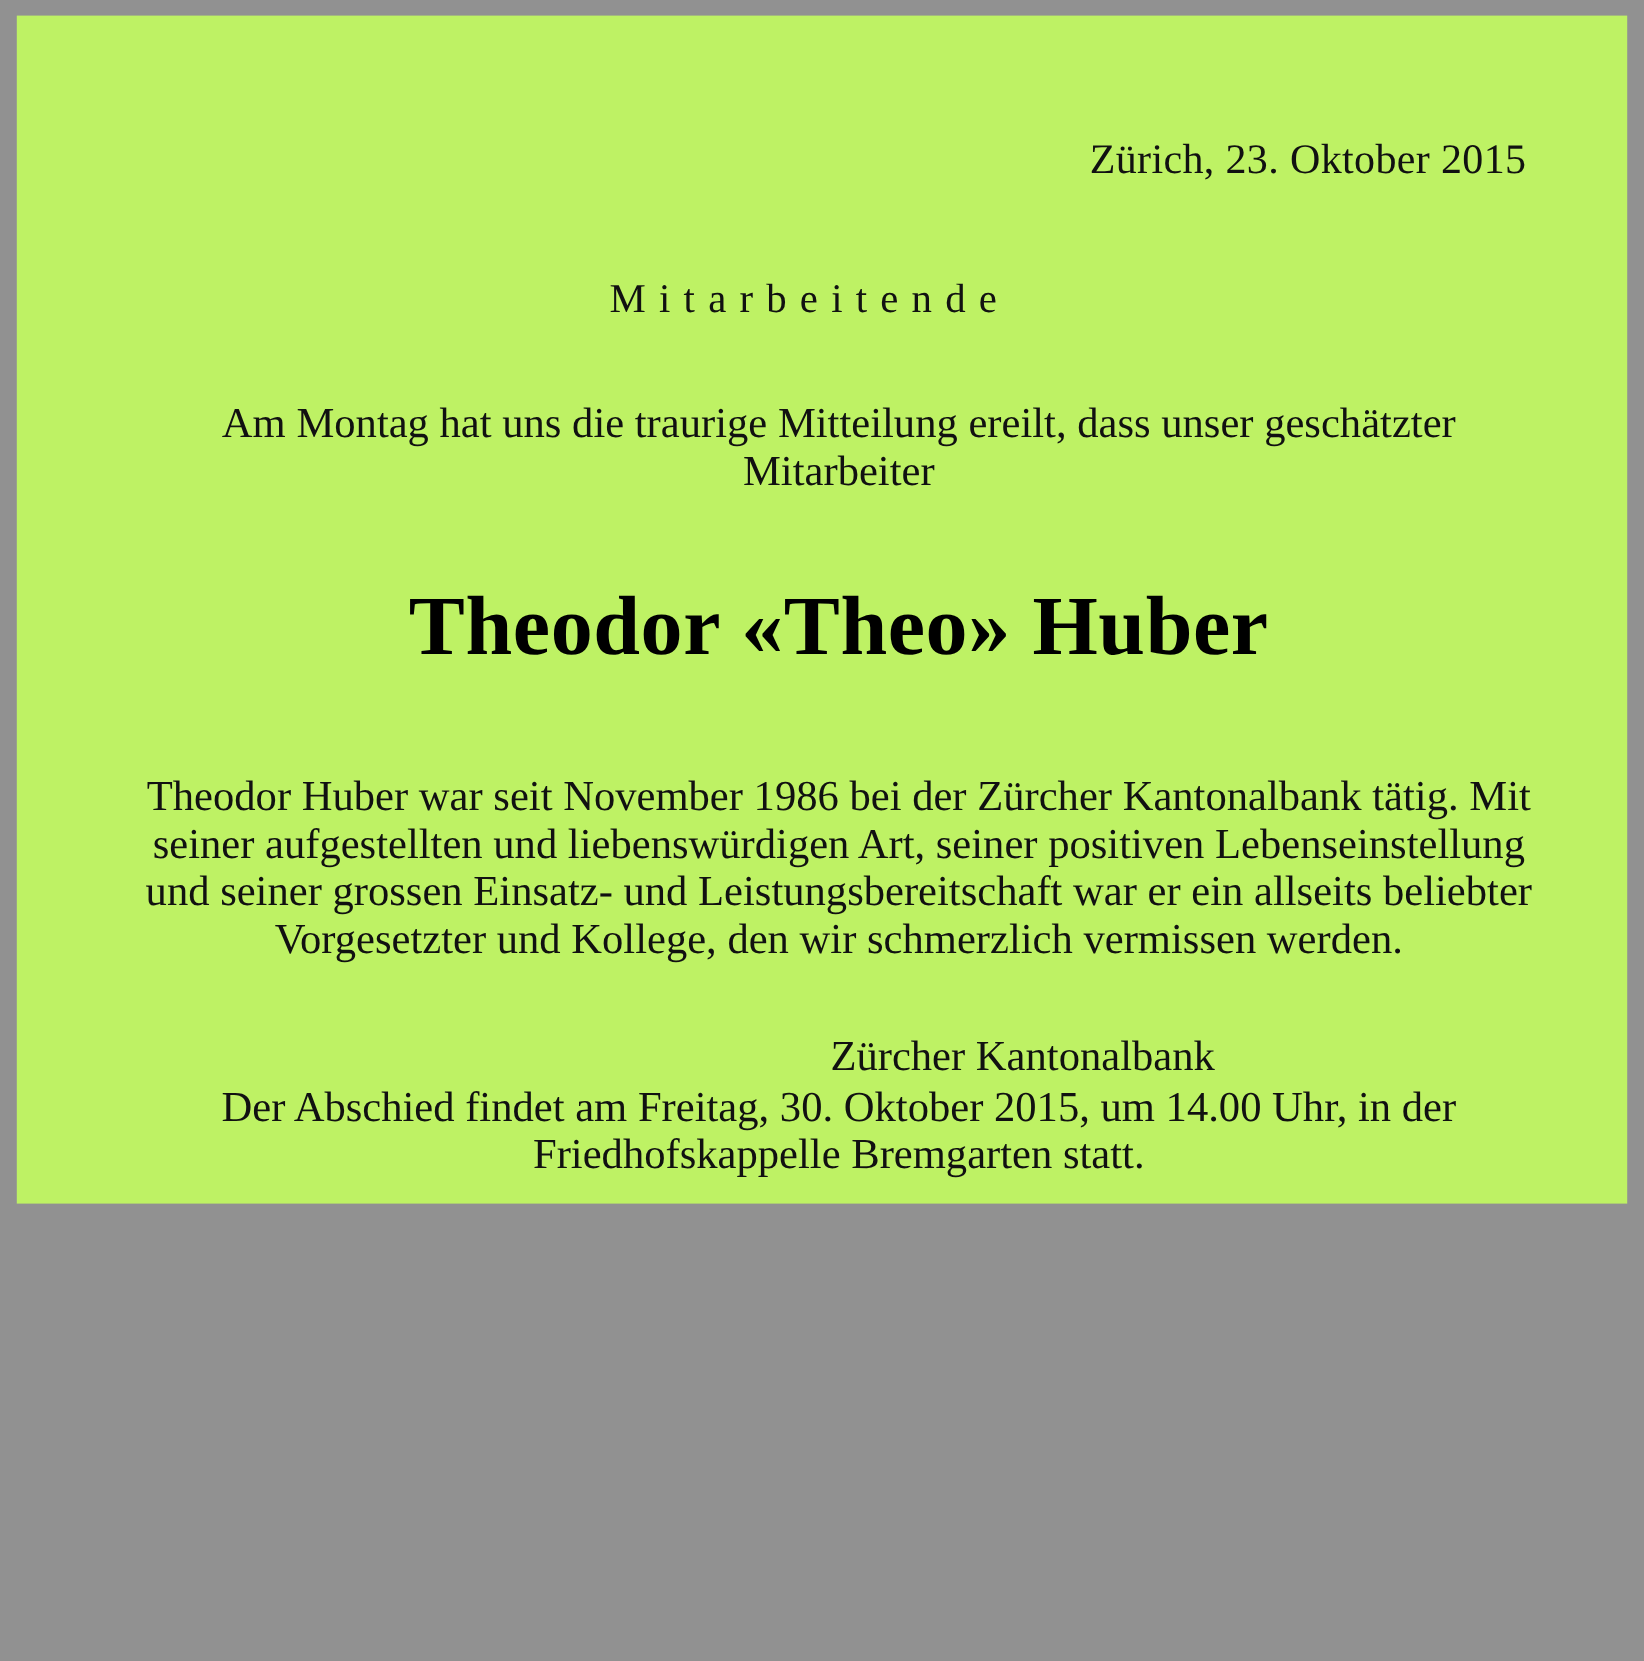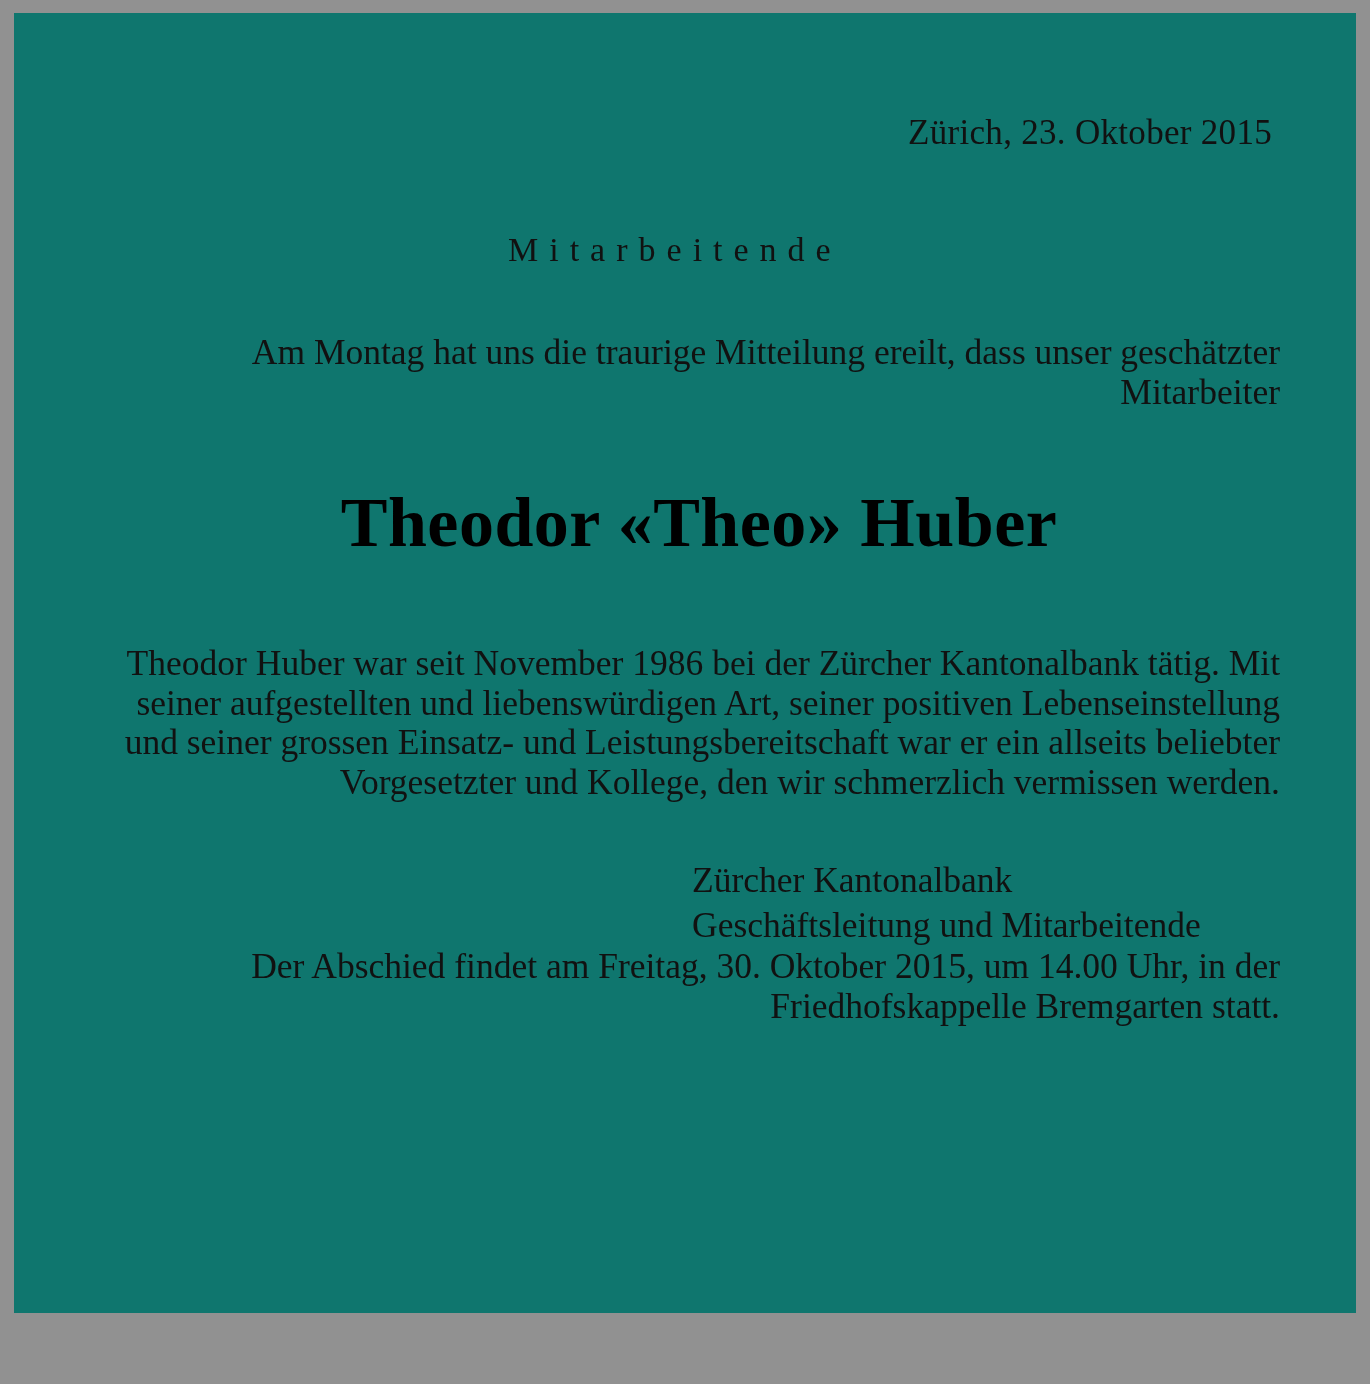--- a/index.html
+++ b/index.html
@@ -11,22 +11,22 @@
     height: 1384px;
     background: #919191;
     font-family: "Liberation Serif", serif;
     overflow: hidden;
   }
   .page {
     position: absolute;
     left: 14px;
     top: 13px;
     width: 1342px;
-    height: 1300px;
-    background: #0f766e;
+    height: 990px;
+    background: #bef264;
     box-sizing: border-box;
   }
   .inner {
     position: absolute;
     left: 96px;
     top: 0;
     width: 1170px;
     height: 100%;
   }
   .dateline {
@@ -50,21 +50,21 @@
     position: absolute;
     top: 320px;
     left: 8px;
     width: 1162px;
   }
   p.para {
     margin: 0 0 36px 0;
     font-size: 35.5px;
     line-height: 1.115;
     color: #111;
-    text-align: right;
+    text-align: center;
   }
   .name {
     margin: 76px 0 86px 0;
     text-align: center;
     font-size: 70px;
     font-weight: bold;
     color: #000;
     letter-spacing: 0.5px;
     line-height: 1;
   }
@@ -103,20 +103,19 @@
       <p class="para para-tight">Am Montag hat uns die traurige Mitteilung ereilt, dass unser geschätzter Mitarbeiter</p>
 
       <div class="name">Theodor «Theo» Huber</div>
 
 
       <p class="para">Theodor Huber war seit November 1986 bei der Zürcher Kantonalbank tätig. Mit seiner aufgestellten und liebenswürdigen Art, seiner positiven Lebenseinstellung und seiner grossen Einsatz- und Leistungsbereitschaft war er ein allseits beliebter Vorgesetzter und Kollege, den wir schmerzlich vermissen werden.</p>
 
 
       <div class="signature">
         <div>Zürcher Kantonalbank</div>
-        <div>Geschäftsleitung und Mitarbeitende</div>
       </div>
 
       <p class="para closing">Der Abschied findet am Freitag, 30. Oktober 2015, um 14.00 Uhr, in der Friedhofskappelle Bremgarten statt.</p>
 
     </div>
   </div>
 </div>
 
 </body></html>

